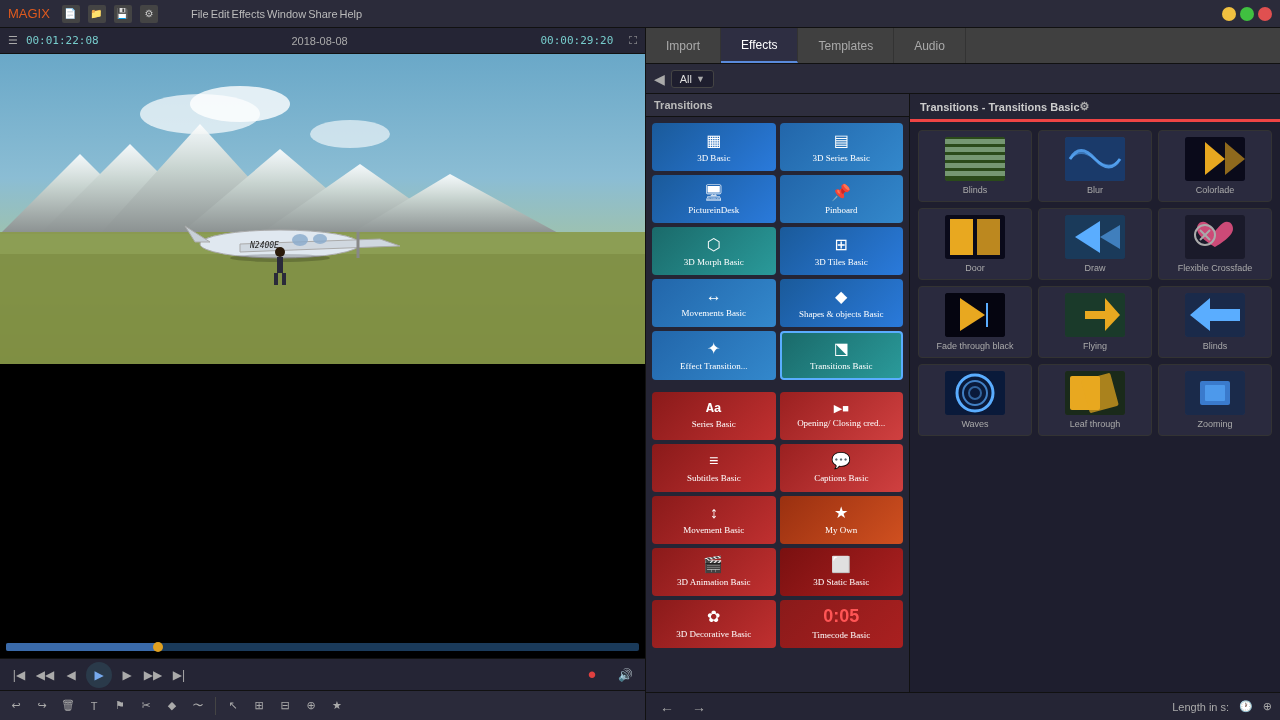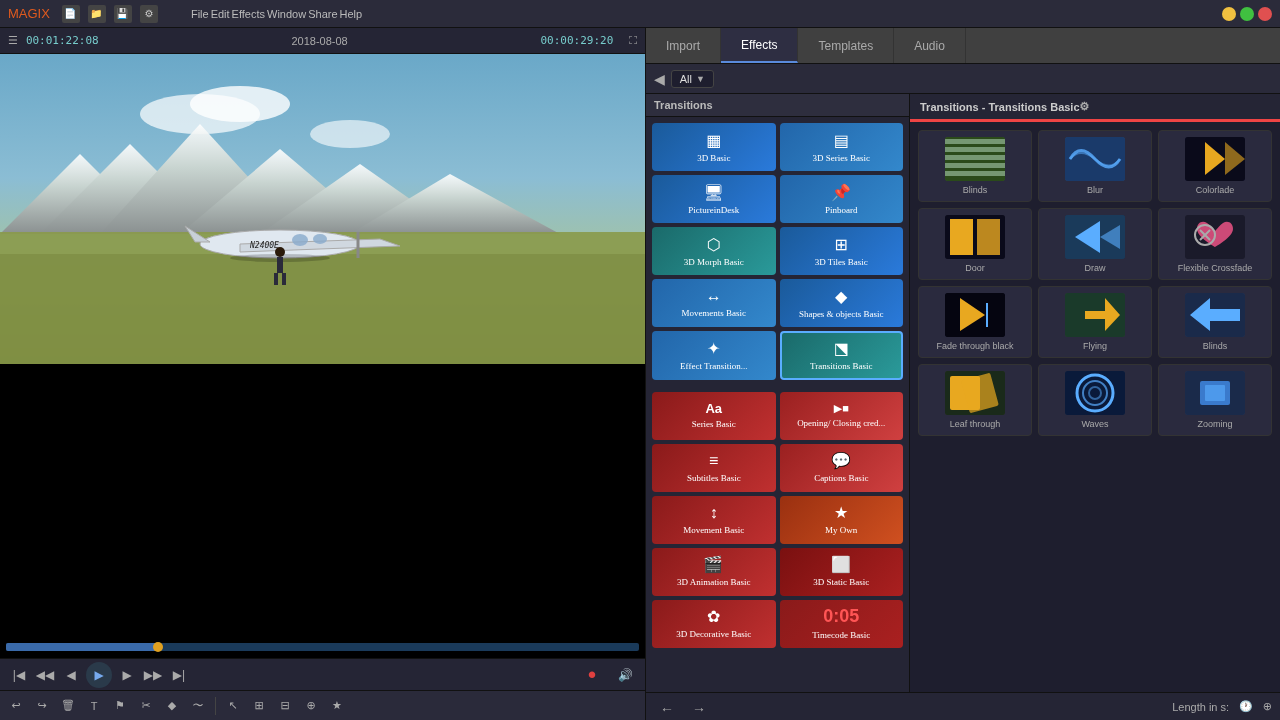--- a/index.html
+++ b/index.html
@@ -309,21 +309,21 @@
             <div class="tile-label">Effect Transition...</div>
           </div>
           <div class="tile teal active" style="border:2px solid #5aadff;">
             <div class="tile-icon">⬔</div>
             <div class="tile-label">Transitions Basic</div>
           </div>
         </div>
 
         <div class="tiles-grid">
           <div class="tile red">
-            <div class="tile-icon" style="font-size:13px;font-weight:bold;">Aa</div>
+            <div class="tile-icon" style="font-size:13px;font-weight:bold;font-family:Liberation Mono, monospace;">Aa</div>
             <div class="tile-label">Series Basic</div>
           </div>
           <div class="tile red2">
             <div class="tile-icon" style="font-size:11px;">▶■</div>
             <div class="tile-label">Opening/ Closing cred...</div>
           </div>
           <div class="tile red">
             <div class="tile-icon">≡</div>
             <div class="tile-label">Subtitles Basic</div>
           </div>
@@ -465,40 +465,40 @@
             <div class="preview-icon gliding-icon">
               <svg class="svg-preview" viewBox="0 0 60 44">
                   <rect width="60" height="44" fill="#1a2a4a"></rect>
                   <polygon points="25,5 5,22 25,38 25,28 55,28 55,16 25,16" fill="#5aadff"></polygon>
                 </svg>
             </div>
             <div class="d-label">Blinds</div>
           </div>
 
           <div class="detail-tile">
-            <div class="preview-icon leafThrough-icon">
-              <svg class="svg-preview" viewBox="0 0 60 44">
-                  <rect width="60" height="44" fill="#1a2a1a"></rect>
-                  <rect x="5" y="5" width="30" height="34" rx="2" fill="#e8a820"></rect>
-                  <rect x="20" y="5" width="30" height="34" rx="2" fill="#e8a820" opacity="0.7" transform="rotate(-15, 35, 22)"></rect>
-                </svg>
-            </div>
-            <div class="d-label">Leaf through</div>
-          </div>
-
-          <div class="detail-tile">
             <div class="preview-icon waves-icon">
               <svg class="svg-preview" viewBox="0 0 60 44">
                   <rect width="60" height="44" fill="#0a1a3a"></rect>
                 <circle cx="30" cy="22" r="18" fill="none" stroke="#5aadff" stroke-width="3"></circle>
                 <circle cx="30" cy="22" r="12" fill="none" stroke="#5aadff" stroke-width="2" opacity="0.7"></circle>
                 <circle cx="30" cy="22" r="6" fill="none" stroke="#5aadff" stroke-width="2" opacity="0.5"></circle>
               </svg>
             </div>
             <div class="d-label">Waves</div>
+          </div>
+
+          <div class="detail-tile">
+            <div class="preview-icon leafThrough-icon">
+              <svg class="svg-preview" viewBox="0 0 60 44">
+                  <rect width="60" height="44" fill="#1a2a1a"></rect>
+                  <rect x="5" y="5" width="30" height="34" rx="2" fill="#e8a820"></rect>
+                  <rect x="20" y="5" width="30" height="34" rx="2" fill="#e8a820" opacity="0.7" transform="rotate(-15, 35, 22)"></rect>
+                </svg>
+            </div>
+            <div class="d-label">Leaf through</div>
           </div>
 
           <div class="detail-tile">
             <div class="preview-icon zooming-icon">
               <svg class="svg-preview" viewBox="0 0 60 44">
                   <rect width="60" height="44" fill="#1a2a4a"></rect>
                   <rect x="15" y="10" width="30" height="24" rx="2" fill="#3a7acc"></rect>
                   <rect x="20" y="14" width="20" height="16" rx="1" fill="#5aadff" opacity="0.6"></rect>
                 </svg>
             </div>

